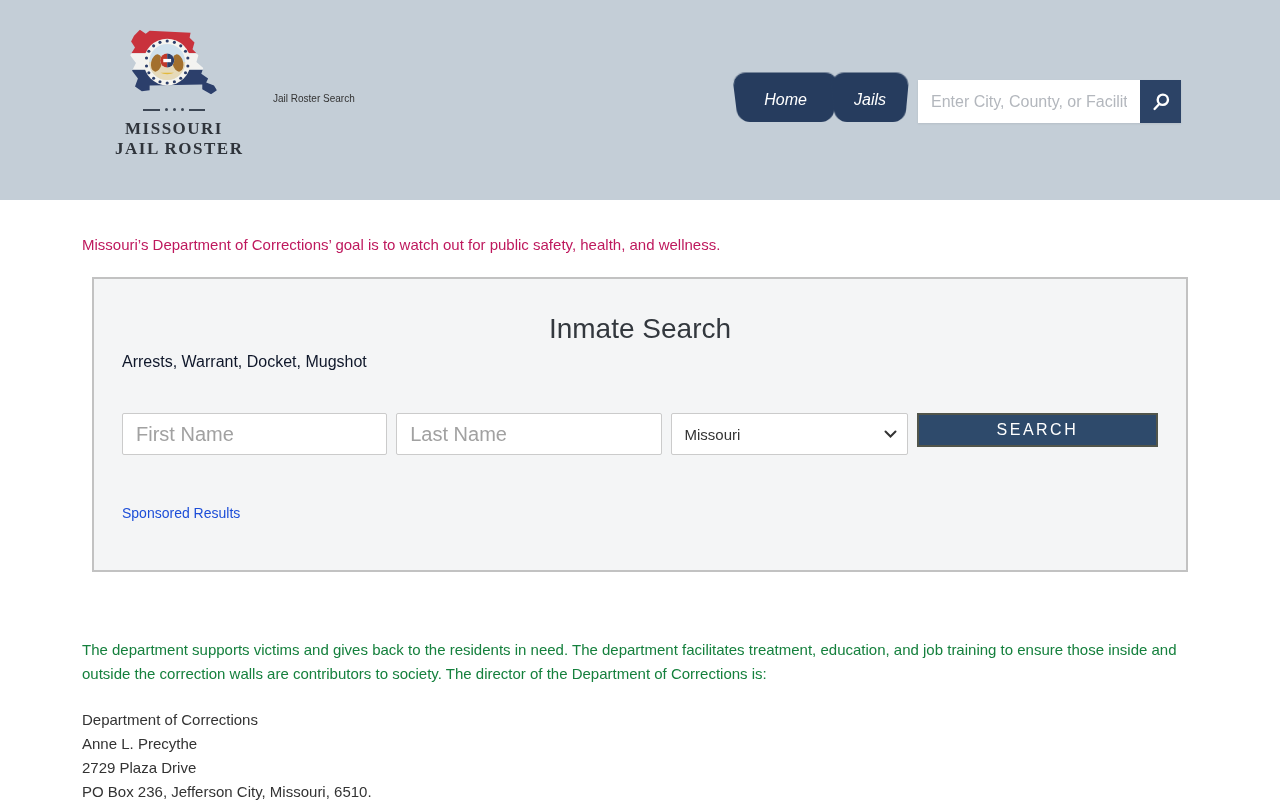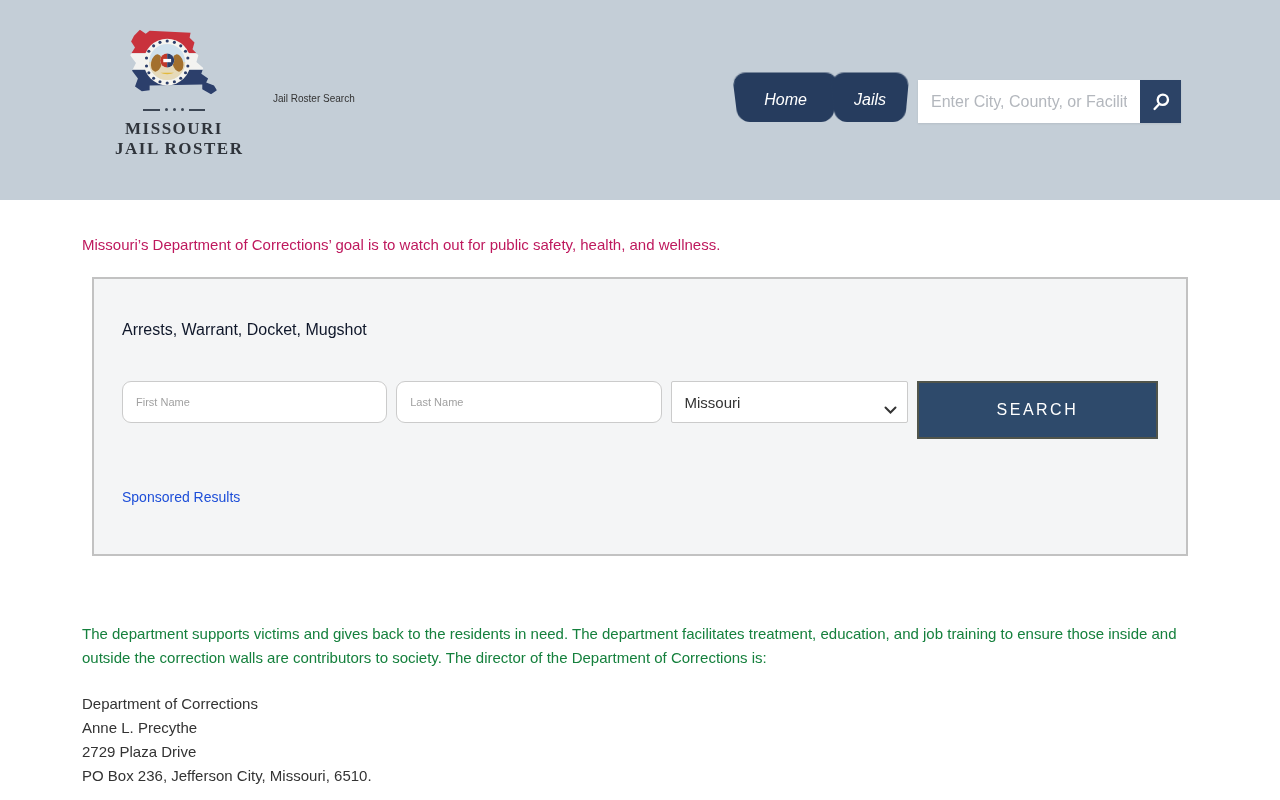--- a/index.html
+++ b/index.html
@@ -43,31 +43,31 @@
   .intro { margin-top:36px; font-size:15px; color:#be185d; }
 
   .inmate-box { margin:24px 10px 0; border:2px solid #c2c2c2; background:#f4f5f6;
                 padding:34px 28px 49px; }
   .inmate-title { text-align:center; font-size:28px; font-weight:400; color:#33383e; line-height:32px; }
   .inmate-subtitle { text-align:left; font-size:16px; color:#0f172a; margin-top:8px; }
 
   .form-row { display:flex; gap:9px; margin-top:42px; }
   .form-row > * { flex:1 1 0; min-width:0; }
   .text-field { height:42px; border:1px solid #cbcbcb; background:#fff; padding:0 13px;
-                font-size:11px; color:#333; outline:none; border-radius:9px;
+                font-size:20px; color:#333; outline:none; border-radius:2px;
                 font-family:"Liberation Sans", sans-serif; }
   .text-field::placeholder { color:#a1a1a1; }
   .select-wrap { position:relative; }
   .select-wrap select { width:100%; height:42px; border:1px solid #cbcbcb; background:#fff;
                         padding:0 30px 0 13px; font-size:15px; color:#333; outline:none;
                         appearance:none; -webkit-appearance:none; border-radius:2px;
                         font-family:"Liberation Sans", sans-serif; cursor:pointer; }
   .select-chevron { position:absolute; right:11px; top:50%; transform:translateY(-50%); pointer-events:none; }
 
-  .search-btn { height:58px; border:2px solid #51554b; background:#2e4a6b; color:#fff;
+  .search-btn { height:34px; border:2px solid #51554b; background:#2e4a6b; color:#fff;
                 font-size:16px; letter-spacing:2.5px; cursor:pointer;
                 font-family:"Liberation Sans", sans-serif; }
 
   .sponsored { margin-top:50px; font-size:14px; color:#1d4ed8; }
 
   .description { margin-top:66px; font-size:15px; line-height:24px; color:#15803d; max-width:1100px; }
   .contact { margin-top:22px; font-size:15px; line-height:24px; color:#333; }
 </style>
 </head>
 <body>
@@ -150,20 +150,21 @@
     </div>
   </div>
 
 </header>
 
 <main class="content">
 
   <p class="intro">Missouri’s Department of Corrections’ goal is to watch out for public safety, health, and wellness.</p>
 
   <section class="inmate-box">
+    <h1 class="inmate-title">Inmate Search</h1>
     <p class="inmate-subtitle">Arrests, Warrant, Docket, Mugshot</p>
 
     <div class="form-row">
       <input class="text-field" type="text" placeholder="First Name" style="">
       <input class="text-field" type="text" placeholder="Last Name" style="">
       <div class="select-wrap">
         <select>
           <option>Missouri</option>
         </select>
         <svg class="select-chevron" width="13" height="8" viewBox="0 0 13 8" fill="none" stroke="#333" stroke-width="2" stroke-linecap="round">

